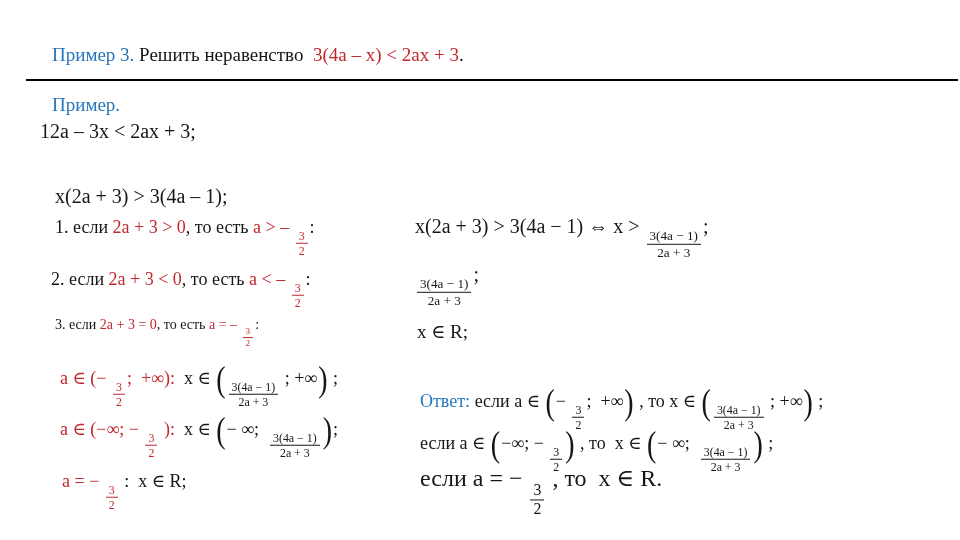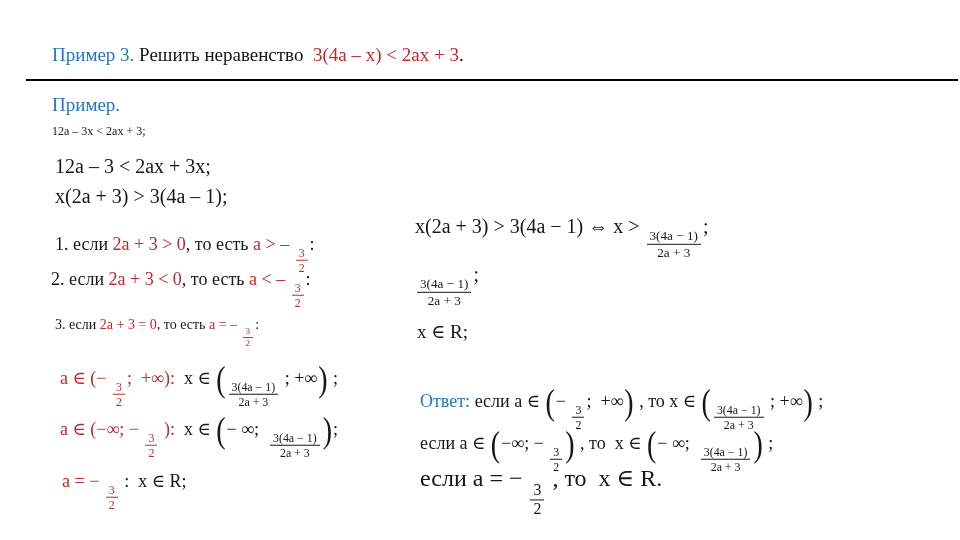--- a/index.html
+++ b/index.html
@@ -46,27 +46,26 @@
 <body>
 
 <div class="slide">
 
   <div class="line" style="left:52px;top:55px;font-size:19px"><span class="c-blue">Пример 3.</span><span class="c-text"> Решить неравенство </span><span class="c-red"> 3(4a – x) &lt; 2ax + 3</span><span class="c-text">.</span></div>
 
   <div class="rule"></div>
 
   <div class="line" style="left:52px;top:105px;font-size:19px"><span class="c-blue">Пример.</span></div>
 
-  <div class="line" style="left:52px;top:131px;font-size:12px"><span>12a – 3x &lt; 2ax + 3;</span></div>
+  <div class="line" style="left:40px;top:131px;font-size:20px"><span>12a – 3x &lt; 2ax + 3;</span></div>
 
-  <div class="line" style="left:55px;top:166px;font-size:20px"><span>12a – 3 &lt; 2ax + 3x;</span></div>
 
   <div class="line" style="left:55px;top:196px;font-size:20px"><span>x(2a + 3) &gt; 3(4a – 1);</span></div>
 
-  <div class="line" style="left:55px;top:254px;font-size:18px"><span class="c-text">1. если </span><span class="c-red">2a + 3 &gt; 0</span><span class="c-text">, то есть </span><span class="c-red">a &gt; – </span><span class="frac c-red"><span class="num">3</span><span class="den">2</span></span><span class="c-text">:</span></div>
+  <div class="line" style="left:55px;top:237px;font-size:18px"><span class="c-text">1. если </span><span class="c-red">2a + 3 &gt; 0</span><span class="c-text">, то есть </span><span class="c-red">a &gt; – </span><span class="frac c-red"><span class="num">3</span><span class="den">2</span></span><span class="c-text">:</span></div>
   <div class="line" style="left:415px;top:237px;font-size:20px"><span>x(2a + 3) &gt; 3(4a − 1) ⇔ x &gt; </span><span class="frac"><span class="num">3(4a − 1)</span><span class="den">2a + 3</span></span><span>;</span></div>
 
   <div class="line" style="left:51px;top:289px;font-size:18px"><span class="c-text">2. если </span><span class="c-red">2a + 3 &lt; 0</span><span class="c-text">, то есть </span><span class="c-red">a &lt; – </span><span class="frac c-red"><span class="num">3</span><span class="den">2</span></span><span class="c-text">:</span></div>
   <div class="line" style="left:415px;top:285px;font-size:20px"><span class="frac"><span class="num">3(4a − 1)</span><span class="den">2a + 3</span></span><span>;</span></div>
 
   <div class="line" style="left:55px;top:333px;font-size:14px"><span class="c-text">3. если </span><span class="c-red">2a + 3 = 0</span><span class="c-text">, то есть </span><span class="c-red">a = – </span><span class="frac c-red"><span class="num">3</span><span class="den">2</span></span><span class="c-text">:</span></div>
   <div class="line" style="left:417px;top:332px;font-size:19px"><span>x ∈ R;</span></div>
 
   <div class="line" style="left:60px;top:387px;font-size:18px"><span class="c-red">a ∈ (− </span><span class="frac c-red"><span class="num">3</span><span class="den">2</span></span><span class="c-red">;  +∞)</span><span class="c-red">: </span><span class="c-text"> x ∈ </span><span class="bigp">(</span><span class="frac"><span class="num">3(4a − 1)</span><span class="den">2a + 3</span></span><span> ; +∞</span><span class="bigp">)</span><span> ;</span></div>
 

